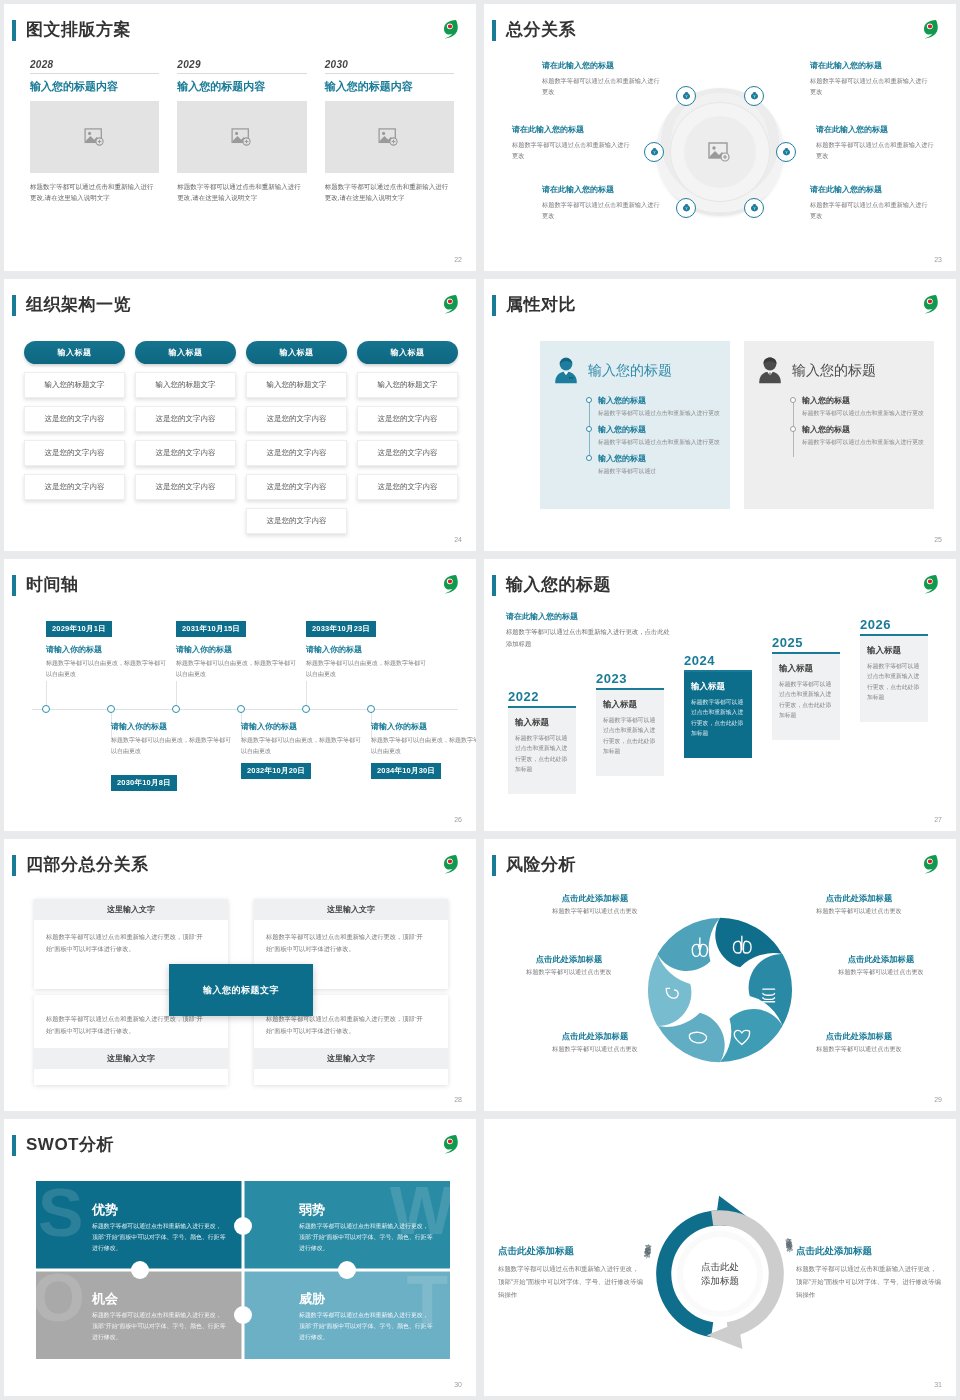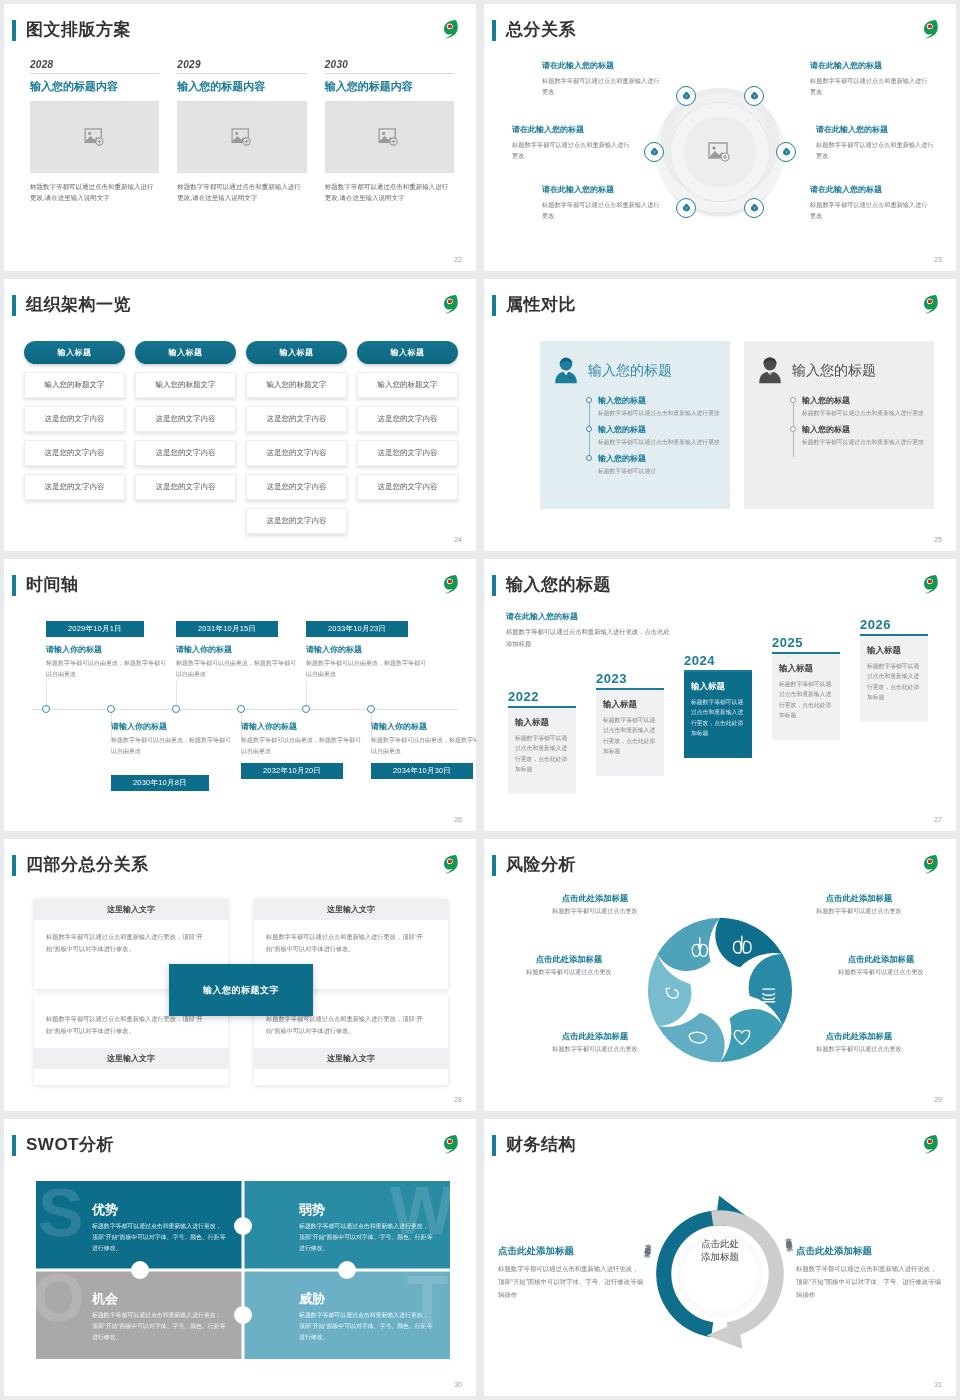--- a/index.html
+++ b/index.html
@@ -120,21 +120,21 @@
 
   
   .s26{ position:absolute; inset:50px 18px 18px 20px; }
   .tl-axis{ position:absolute; left:8px; right:0; top:100px; height:1px; background:#dfe3e6; }
   .tl-node{
     position:absolute; top:96px; width:8px; height:8px; border-radius:50%;
     background:#fff; border:1.4px solid #2b8fae;
   }
   .tl-date{
     display:inline-block; background:#0d6e8b; color:#fff;
-    font-size:7.5px; font-weight:normal; padding:3px 22px; letter-spacing:.2px;
+    font-size:7.5px; font-weight:bold; padding:3px 6px; letter-spacing:.2px;
   }
   .tl-h{ font-size:8px; font-weight:bold; color:#1a7b98; margin:7px 0 3px; }
   .tl-p{ font-size:6px; color:#808080; line-height:1.8; }
   .tl-up{ position:absolute; top:8px; width:120px; }
   .tl-dn{ position:absolute; top:112px; width:120px; }
   .tl-lead{ position:absolute; width:1px; background:#e0e4e7; }
 
   
   .s27-lead{ position:absolute; left:22px; top:52px; width:168px; }
   .s27-lead-h{ font-size:8px; font-weight:bold; color:#1a7b98; margin-bottom:4px; }
@@ -190,21 +190,21 @@
   .sw-gap-h{ position:absolute; top:50%; left:0; height:3px; width:100%; background:#fff; transform:translateY(-50%); z-index:3;}
   .knob{ position:absolute; z-index:4; }
 
   
   .s31{ position:absolute; inset:48px 14px 16px 14px; }
   .cyc{ position:absolute; left:50%; top:50%; transform:translate(-50%,-50%); width:168px; height:168px; }
   .cyc-center{
     position:absolute; left:50%; top:50%; transform:translate(-50%,-50%);
     width:74px; height:74px; border-radius:50%; background:#fff;
     box-shadow:0 0 0 6px #fafafa, 0 1px 4px rgba(0,0,0,.08);
-    display:flex; flex-direction:column; align-items:center; 
+    display:flex; flex-direction:column; align-items:center; justify-content:center;
     font-size:9.5px; color:#3d3d3d; line-height:1.45; text-align:center; z-index:4;
   }
   .s31-txt{ position:absolute; top:78px; width:146px; }
   .s31-h{ font-size:9.5px; font-weight:bold; color:#1a7b98; margin-bottom:5px; }
   .s31-p{ font-size:6.4px; color:#777; line-height:2.0; }
 </style>
 </head>
 <body>
 
 <div class="grid">
@@ -767,31 +767,20 @@
       <div class="sw-gap-h"></div>
       <span class="knob" style="left:calc(50% - 9px);top:calc(25% - 9px);width:18px;height:18px;border-radius:50%;background:#fff;"></span>
       <span class="knob" style="left:calc(50% - 9px);top:calc(75% - 9px);width:18px;height:18px;border-radius:50%;background:#fff;"></span>
       <span class="knob" style="left:calc(25% - 9px);top:calc(50% - 9px);width:18px;height:18px;border-radius:50%;background:#fff;"></span>
       <span class="knob" style="left:calc(75% - 9px);top:calc(50% - 9px);width:18px;height:18px;border-radius:50%;background:#fff;"></span>
     </div>
     <div class="pg">30</div>
   </div>
 
   <div class="slide">
-    <div class="s-head">
-      <div class="accent-bar"></div>
-      <div class="s-title">财务结构</div>
-      <div class="logo">
-        <svg viewBox="0 0 26 26">
-            <path d="M20 4c-7 0-12 3.5-12 9 0 3.4 2.3 5.6 5.4 5.6 1.2 0 2.2-.3 3-.8-1.5 2.2-4.3 3.8-7.8 4.6 5.5-.3 10-2.6 12.2-6.6C22.6 12.4 21.6 7 20 4z" fill="#119a4e"></path>
-            <path d="M13.8 7.6c1.7 0 3 1.2 3 2.8s-1.3 2.8-3 2.8-3-1.2-3-2.8 1.3-2.8 3-2.8z" fill="#fff"></path>
-            <path d="M14 8.6c1.2 0 2.1.8 2.1 1.8S15.2 12.2 14 12.2s-2.1-.8-2.1-1.8S12.8 8.6 14 8.6z" fill="#d2232a"></path>
-          </svg>
-      </div>
-    </div>
     <div class="s31">
       <div class="cyc">
         <svg viewBox="0 0 200 200" width="168" height="168">
           <path d="M100 24 A76 76 0 0 0 100 176 L100 158 A58 58 0 0 1 100 42 Z" fill="#0f6e8c" transform="rotate(8 100 100)"></path>
           <path d="M86 40 L86 8 L126 30 Z" fill="#0f6e8c" transform="rotate(8 100 100)"></path>
           <path d="M100 24 A76 76 0 0 1 100 176 L100 158 A58 58 0 0 0 100 42 Z" fill="#cdcdcd" transform="rotate(-8 100 100)"></path>
           <path d="M114 160 L114 192 L74 170 Z" fill="#cdcdcd" transform="rotate(-8 100 100)"></path>
         </svg>
         <div class="cyc-center">
           <span>点击此处</span>

